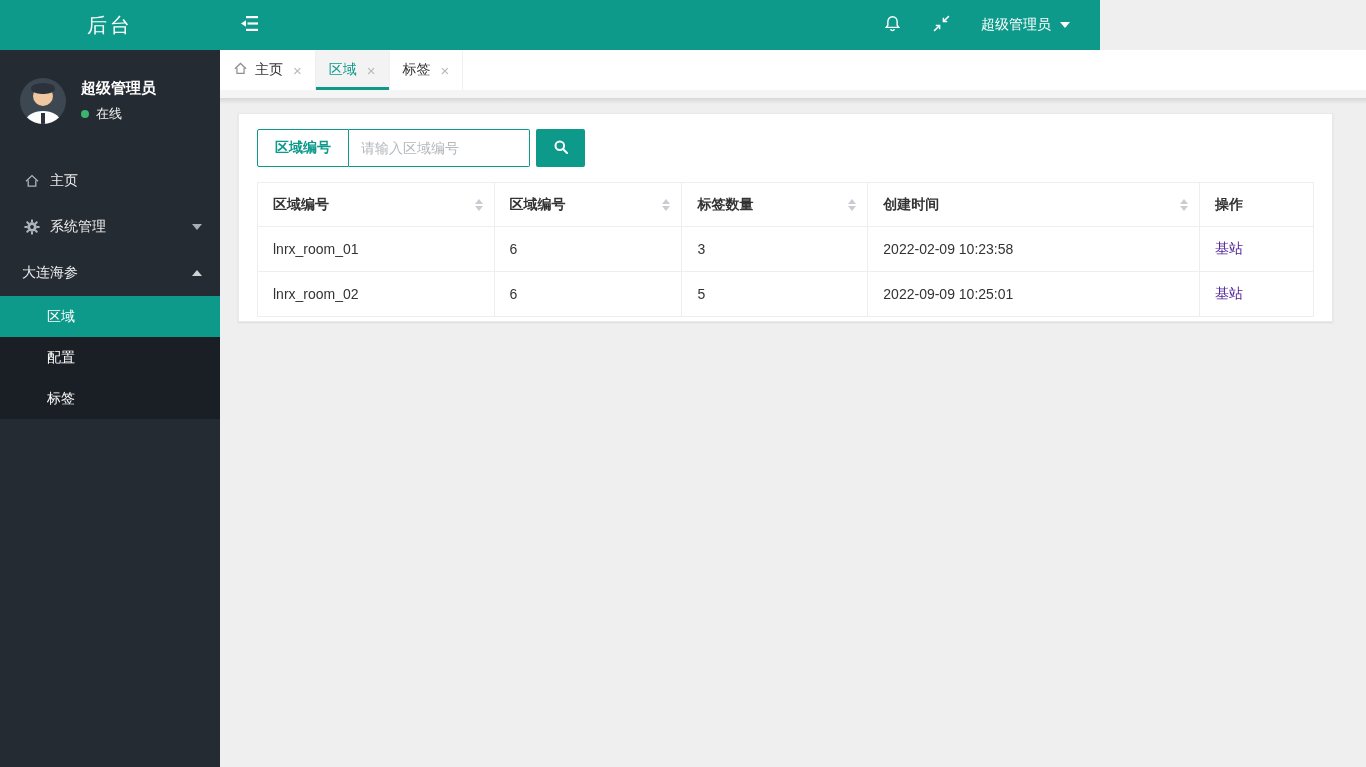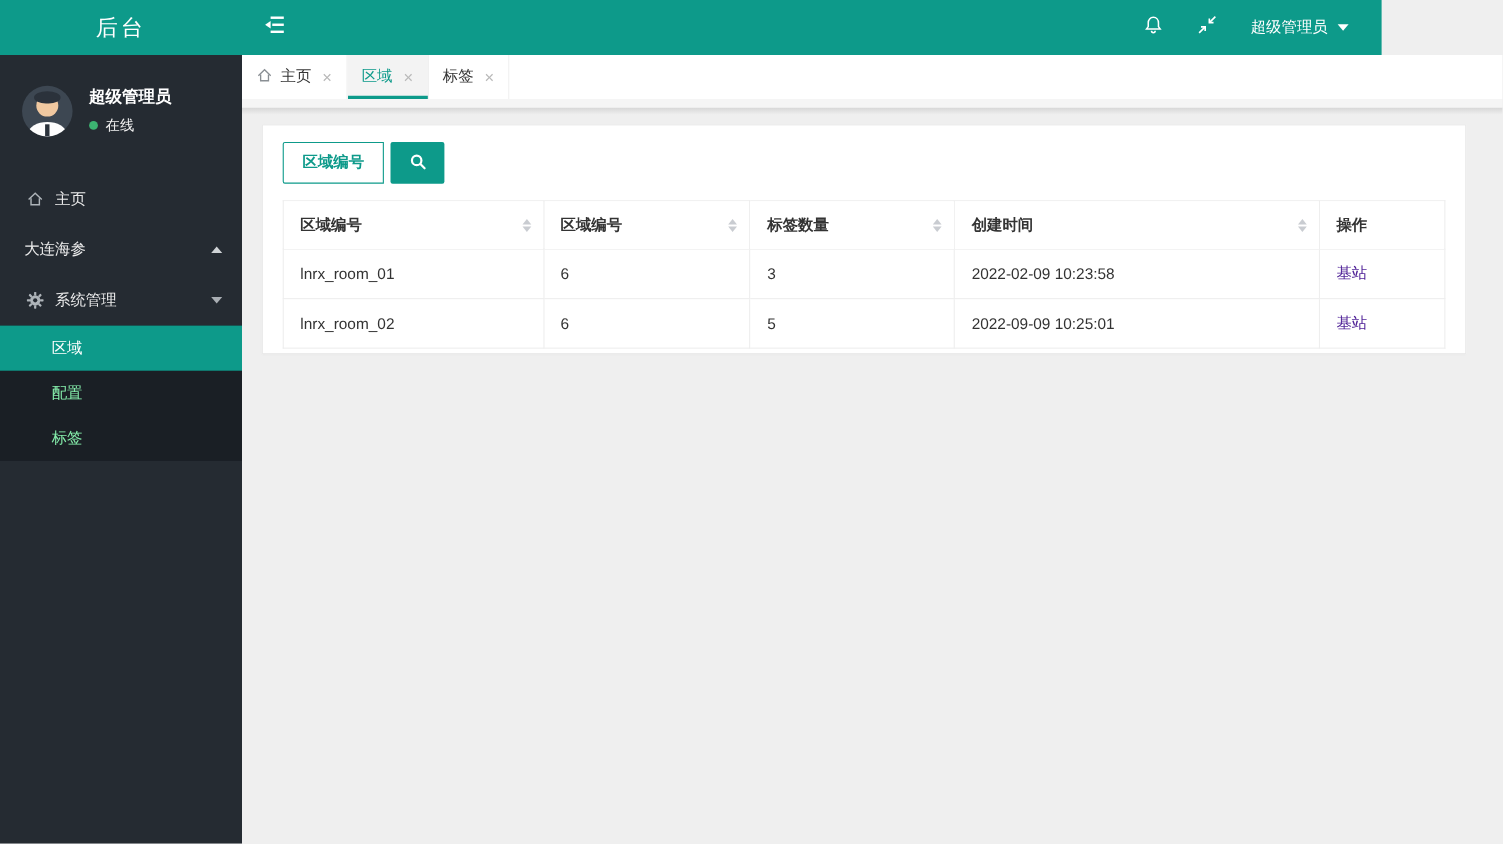--- a/index.html
+++ b/index.html
@@ -1,21 +1,21 @@
 <!DOCTYPE html>
 <html><head>
 <meta charset="utf-8">
 <style>
   * { margin:0; padding:0; box-sizing:border-box; }
   html,body { width:1366px; height:767px; overflow:hidden;
     font-family:"Liberation Sans","DejaVu Sans",sans-serif; background:#efefef; }
   body { position:relative; }
 
   
-  .topbar { position:absolute; top:0; left:0; width:1256px; height:50px;
+  .topbar { position:absolute; top:0; left:0; width:1100px; height:50px;
     background:#0d9a8a; display:flex; align-items:center; z-index:20; }
   .logo { width:220px; text-align:center; color:#fff; font-size:20px; letter-spacing:3px; }
   .menu-toggle { margin-left:20px; cursor:pointer; display:flex; align-items:center; }
   .topbar-spacer { flex:1; }
   .topbar-iconbtn { display:flex; align-items:center; margin-right:30px; cursor:pointer; }
   .user-chip { display:flex; align-items:center; gap:9px; color:#fff; font-size:14px;
     margin-right:30px; cursor:pointer; }
   .caret { width:0; height:0; border-left:5px solid transparent; border-right:5px solid transparent; }
   .caret.down { border-top:6px solid #fff; }
   .caret.menu-down { border-top:6px solid #a9aeb3; }
@@ -37,21 +37,21 @@
   .user-status { display:flex; align-items:center; gap:7px; color:#f2f2f2; font-size:13px; }
   .dot { width:8px; height:8px; border-radius:50%; background:#3cb371; }
 
   .menu { margin-top:34px; list-style:none; }
   .menu-item { height:46px; display:flex; align-items:center; padding:0 18px 0 24px;
     color:#ececec; font-size:14px; cursor:pointer; }
   .menu-item.no-icon { padding-left:22px; }
   .mi-icon { width:17px; display:flex; margin-right:9px; }
   .menu-item .caret { margin-left:auto; }
   .submenu { background:#1a1f25; list-style:none; }
-  .submenu-item { height:41px; line-height:41px; padding-left:47px; color:#86efac;
+  .submenu-item { height:41px; line-height:41px; padding-left:47px; color:#ffffff;
     font-size:14px; cursor:pointer; }
   .submenu-item.active { background:#0d9a8a; color:#fff; }
 
   
   .main { position:absolute; top:50px; left:220px; width:1146px; height:717px; background:#efefef; }
   .tabbar { height:40px; background:#fff; display:flex; align-items:stretch; }
   .tab { display:flex; align-items:center; gap:7px; padding:0 13px; font-size:14px;
     color:#333; border-right:1px solid #f0f0f0; cursor:pointer; background:#fff; }
   .tab.active { background:#f3f3f3; color:#0d9a8a; box-shadow:inset 0 -3px 0 #0d9a8a; }
   .tab .close { color:#b8b8b8; font-size:15px; line-height:1; margin-left:3px; cursor:pointer; }
@@ -150,24 +150,20 @@
 
   <ul class="menu">
     <li class="menu-item">
       <span class="mi-icon">
         <svg width="16" height="16" viewBox="0 0 16 16" fill="none" stroke="#aeb4b9" stroke-width="1.3">
           <path d="M2 8.3 L8 2.6 L14 8.3"></path>
             <path d="M4.2 7.2 V13.2 H11.8 V7.2"></path>
         </svg>
       </span>
       <span>主页</span>
-    </li>
-    <li class="menu-item no-icon">
-      <span>大连海参</span>
-      <span class="caret menu-up"></span>
     </li>
     <li class="menu-item">
       <span class="mi-icon">
         <svg width="16" height="16" viewBox="0 0 16 16">
           <g fill="#aeb4b9">
             <circle cx="8" cy="8" r="4.7"></circle>
             <rect x="7" y="0.4" width="2" height="3.2" rx="0.6"></rect>
             <rect x="7" y="0.4" width="2" height="3.2" rx="0.6" transform="rotate(45 8 8)"></rect>
             <rect x="7" y="0.4" width="2" height="3.2" rx="0.6" transform="rotate(90 8 8)"></rect>
             <rect x="7" y="0.4" width="2" height="3.2" rx="0.6" transform="rotate(135 8 8)"></rect>
@@ -175,20 +171,24 @@
             <rect x="7" y="0.4" width="2" height="3.2" rx="0.6" transform="rotate(225 8 8)"></rect>
             <rect x="7" y="0.4" width="2" height="3.2" rx="0.6" transform="rotate(270 8 8)"></rect>
             <rect x="7" y="0.4" width="2" height="3.2" rx="0.6" transform="rotate(315 8 8)"></rect>
           </g>
           <circle cx="8" cy="8" r="1.9" fill="#252b32"></circle>
         </svg>
       </span>
       <span>系统管理</span>
       <span class="caret menu-down"></span>
     </li>
+    <li class="menu-item no-icon">
+      <span>大连海参</span>
+      <span class="caret menu-up"></span>
+    </li>
     <ul class="submenu">
       <li class="submenu-item active">
         <span>区域</span>
       </li>
       <li class="submenu-item">
         <span>配置</span>
       </li>
       <li class="submenu-item">
         <span>标签</span>
       </li>
@@ -218,20 +218,21 @@
     </div>
   </div>
   <div class="strip1"></div>
   <div class="strip2"></div>
 
   <div class="content">
     <div class="card">
       <div class="card-body">
         <div class="search-row">
           <button class="field-btn">区域编号</button>
+          <input class="search-input" type="text" placeholder="请输入区域编号" style="">
           <button class="search-btn">
             <span>
               <svg width="16" height="16" viewBox="0 0 16 16" fill="none" stroke="#fff" stroke-width="2" stroke-linecap="round">
                 <circle cx="6.8" cy="6.8" r="4.3"></circle>
                 <line x1="10.4" y1="10.4" x2="14" y2="14"></line>
               </svg>
             </span>
           </button>
         </div>
 

